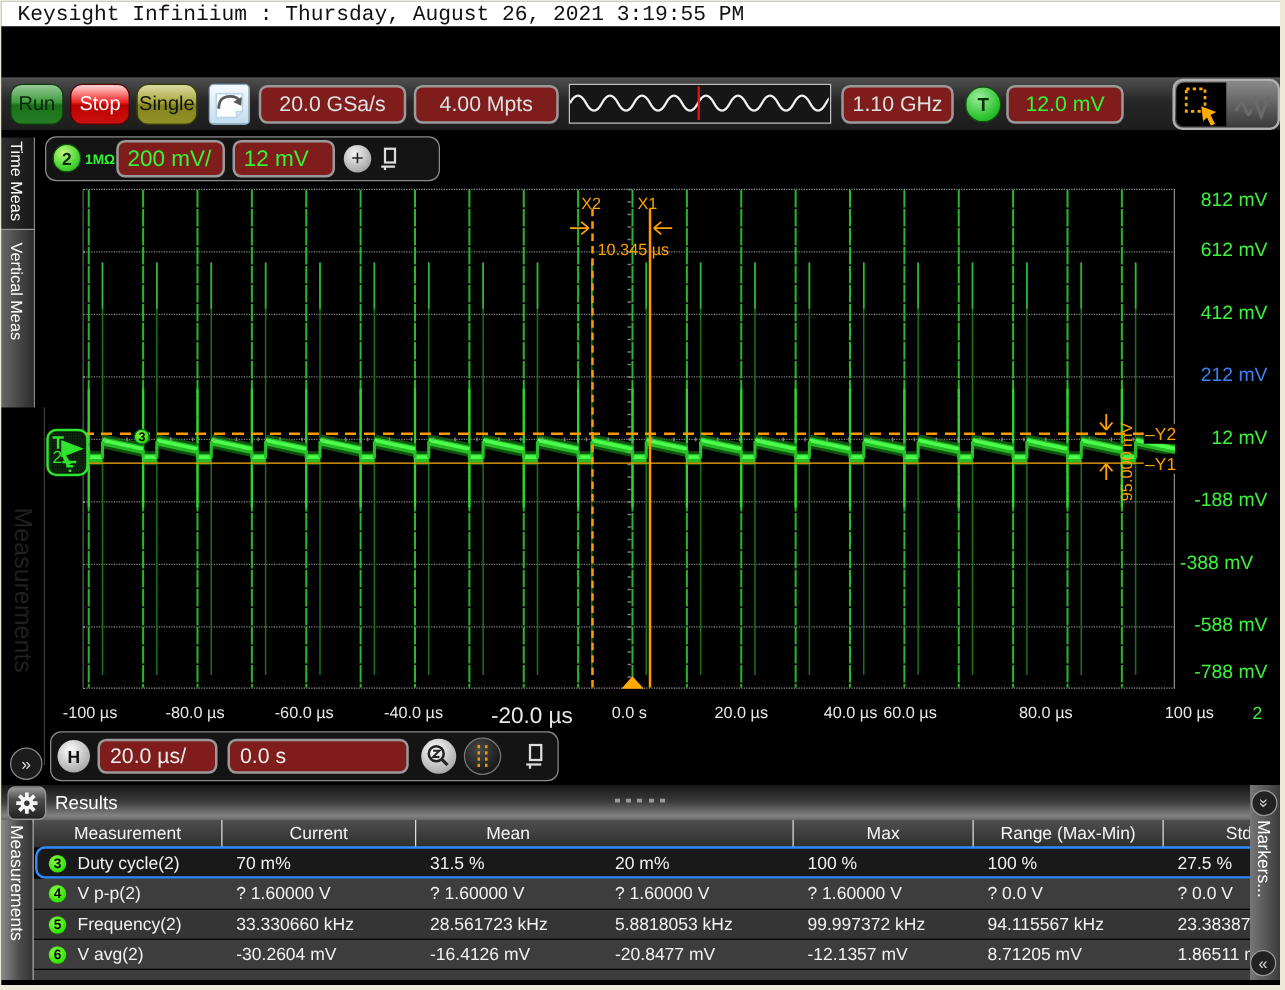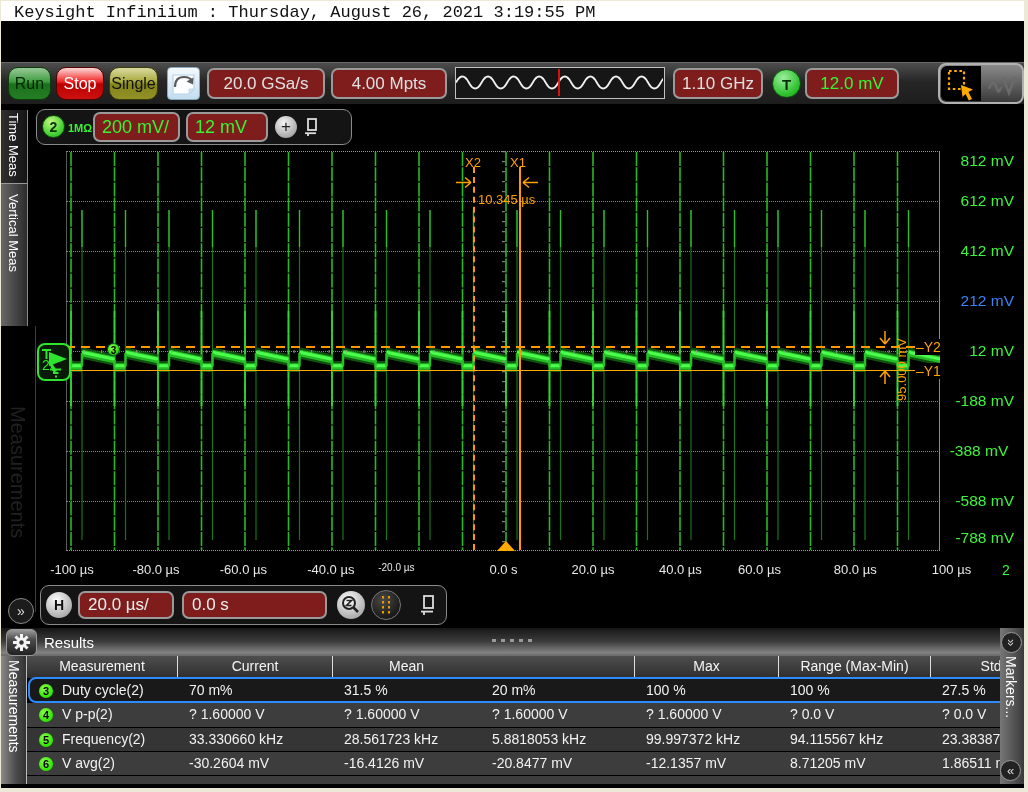--- a/index.html
+++ b/index.html
@@ -209,33 +209,33 @@
     </svg>
 </div>
 <div class="ball" style="left:107px;top:343px;width:13px;height:13px;background:radial-gradient(circle at 40% 35%,#8dff4d,#2cd400 70%);border:1px solid #063;color:#000;font-size:10px;font-weight:bold;line-height:13px">3</div>
 
 <div style="position:absolute;left:944px;top:151.5px;width:70px;text-align:right;color:#3cf43c;font-size:15.5px">812 mV</div>
 <div style="position:absolute;left:944px;top:192.0px;width:70px;text-align:right;color:#3cf43c;font-size:15.5px">612 mV</div>
 <div style="position:absolute;left:944px;top:241.5px;width:70px;text-align:right;color:#3cf43c;font-size:15.5px">412 mV</div>
 <div style="position:absolute;left:944px;top:291.5px;width:70px;text-align:right;color:#3b82f6;font-size:15.5px">212 mV</div>
 <div style="position:absolute;left:944px;top:341.5px;width:70px;text-align:right;color:#3cf43c;font-size:15.5px">12 mV</div>
 <div style="position:absolute;left:944px;top:391.5px;width:70px;text-align:right;color:#3cf43c;font-size:15.5px">-188 mV</div>
-<div style="position:absolute;left:944px;top:441.5px;width:70px;text-align:center;color:#3cf43c;font-size:15.5px">-388 mV</div>
+<div style="position:absolute;left:944px;top:441.5px;width:70px;text-align:left;color:#3cf43c;font-size:15.5px">-388 mV</div>
 <div style="position:absolute;left:944px;top:491.5px;width:70px;text-align:right;color:#3cf43c;font-size:15.5px">-588 mV</div>
 <div style="position:absolute;left:944px;top:529.0px;width:70px;text-align:right;color:#3cf43c;font-size:15.5px">-788 mV</div>
 <div style="position:absolute;left:32px;top:562px;width:80px;text-align:center;color:#e8e8e8;font-size:13px">-100 µs</div>
 <div style="position:absolute;left:116px;top:562px;width:80px;text-align:center;color:#e8e8e8;font-size:13px">-80.0 µs</div>
 <div style="position:absolute;left:203.4px;top:562px;width:80px;text-align:center;color:#e8e8e8;font-size:13px">-60.0 µs</div>
 <div style="position:absolute;left:290.8px;top:562px;width:80px;text-align:center;color:#e8e8e8;font-size:13px">-40.0 µs</div>
-<div style="position:absolute;left:378.2px;top:562px;width:80px;text-align:left;color:#e8e8e8;font-size:10px">-20.0 µs</div>
+<div style="position:absolute;left:378.2px;top:562px;width:80px;text-align:right;color:#e8e8e8;font-size:18px">-20.0 µs</div>
 <div style="position:absolute;left:463.5px;top:562px;width:80px;text-align:center;color:#e8e8e8;font-size:13px">0.0 s</div>
 <div style="position:absolute;left:553px;top:562px;width:80px;text-align:center;color:#e8e8e8;font-size:13px">20.0 µs</div>
 <div style="position:absolute;left:640.4px;top:562px;width:80px;text-align:center;color:#e8e8e8;font-size:13px">40.0 µs</div>
-<div style="position:absolute;left:738px;top:562px;width:80px;text-align:left;color:#e8e8e8;font-size:13px">60.0 µs</div>
-<div style="position:absolute;left:815.2px;top:562px;width:80px;text-align:center;color:#e8e8e8;font-size:13px">80.0 µs</div>
+<div style="position:absolute;left:688px;top:562px;width:80px;text-align:center;color:#e8e8e8;font-size:13px">60.0 µs</div>
+<div style="position:absolute;left:815.2px;top:562px;width:80px;color:#e8e8e8;font-size:13px">80.0 µs</div>
 <div style="position:absolute;left:911.5px;top:562px;width:80px;text-align:center;color:#e8e8e8;font-size:13px">100 µs</div>
 <div style="position:absolute;left:991px;top:562px;width:30px;text-align:center;color:#3cf43c;font-size:14px">2</div>
 
 <div class="ball" style="left:8px;top:598px;width:26px;height:26px;background:#1c1c1c;border:1.5px solid #888;color:#ddd;font-size:14px;line-height:24px">»</div>
 <div class="abs" style="left:40px;top:585px;width:407px;height:40px;border:1px solid #8a8a8a;border-radius:9px;background:#141414"></div>
 <div class="ball" style="left:46px;top:592px;width:26px;height:26px;background:radial-gradient(circle at 40% 32%,#fdfdfd,#c0c0c0 55%,#909090);color:#111;font-size:14px;font-weight:bold;line-height:26px">H</div>
 <div class="box" style="left:78px;top:591px;width:96px;height:28px;line-height:24px;color:#eee;font-size:17px;padding-left:8px">20.0 µs/</div>
 <div class="box" style="left:182px;top:591px;width:145px;height:28px;line-height:24px;color:#eee;font-size:17px;padding-left:8px">0.0 s</div>
 <div class="ball" style="left:337px;top:591px;width:28px;height:28px;background:radial-gradient(circle at 40% 32%,#fdfdfd,#c0c0c0 55%,#909090)"><svg width="28" height="28">
       <circle cx="12" cy="12" r="6" fill="none" stroke="#222" stroke-width="2"></circle>

